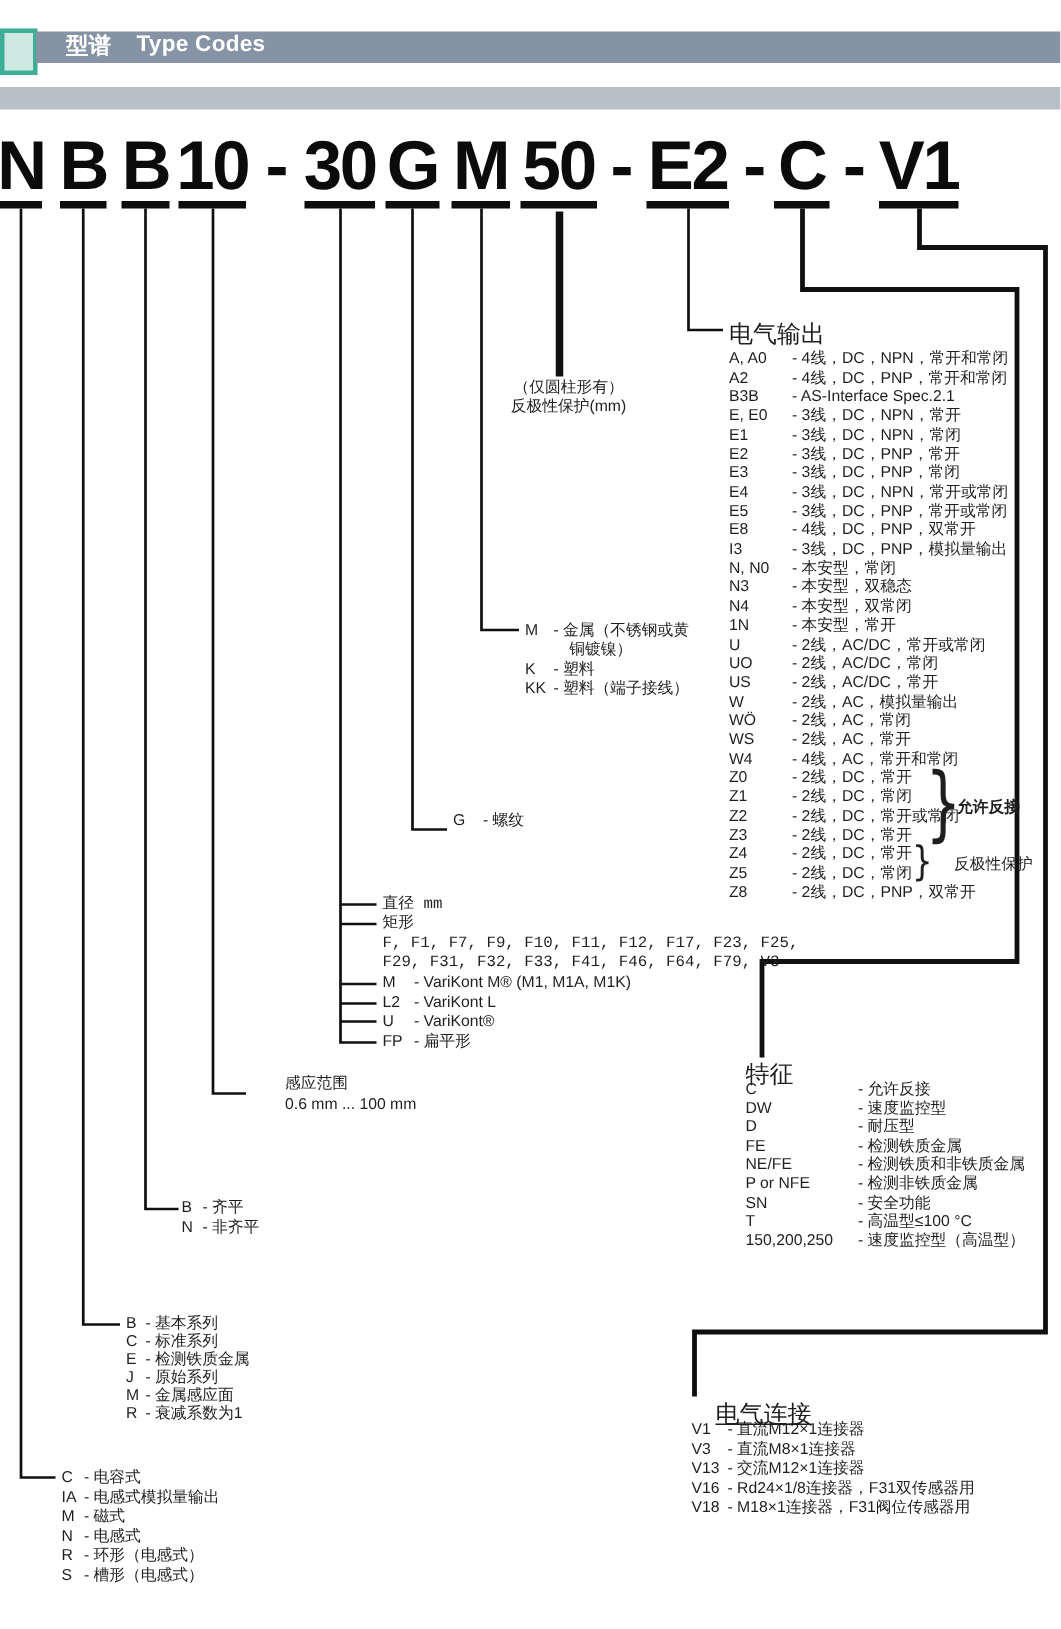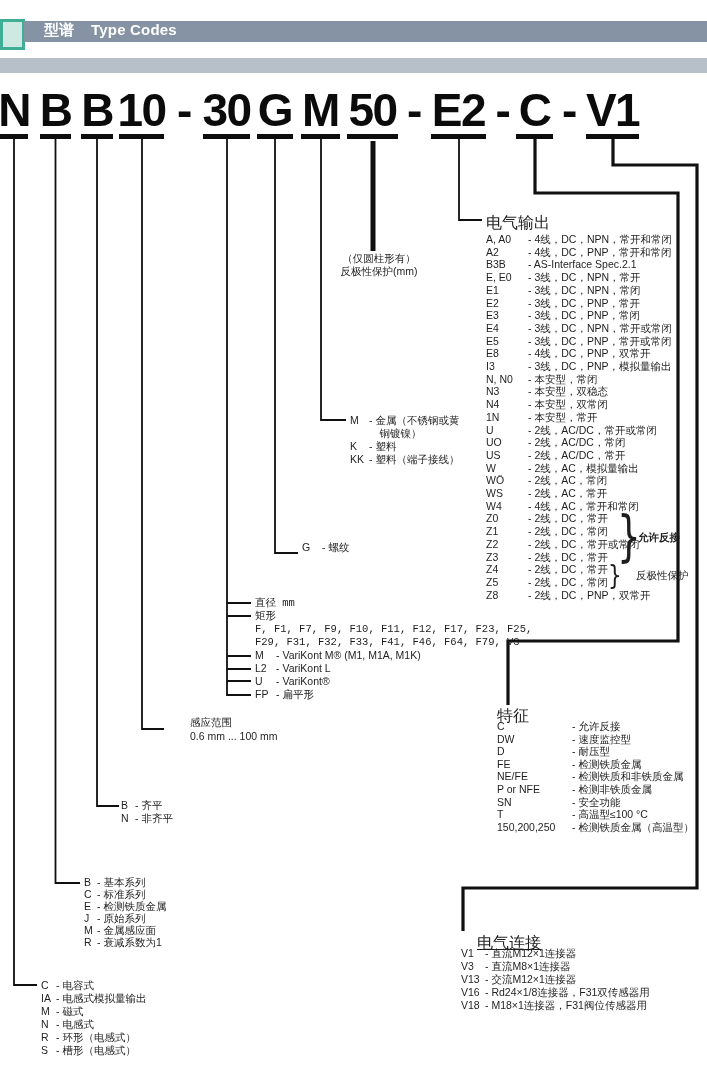--- a/index.html
+++ b/index.html
@@ -257,21 +257,21 @@
       <div class="row">
         <span class="code">SN</span>
         <span class="desc">- 安全功能</span>
       </div>
       <div class="row">
         <span class="code">T</span>
         <span class="desc">- 高温型≤100 °C</span>
       </div>
       <div class="row">
         <span class="code">150,200,250</span>
-        <span class="desc">- 检测铁质金属（高温型）</span>
+        <span class="desc">- 速度监控型（高温型）</span>
       </div>
     </div>
 
   <div class="blk" id="blk-connection">
 
   <div class="row">
         <span class="code">V1</span>
         <span class="desc">- 直流M12×1连接器</span>
       </div>
       <div class="row">

